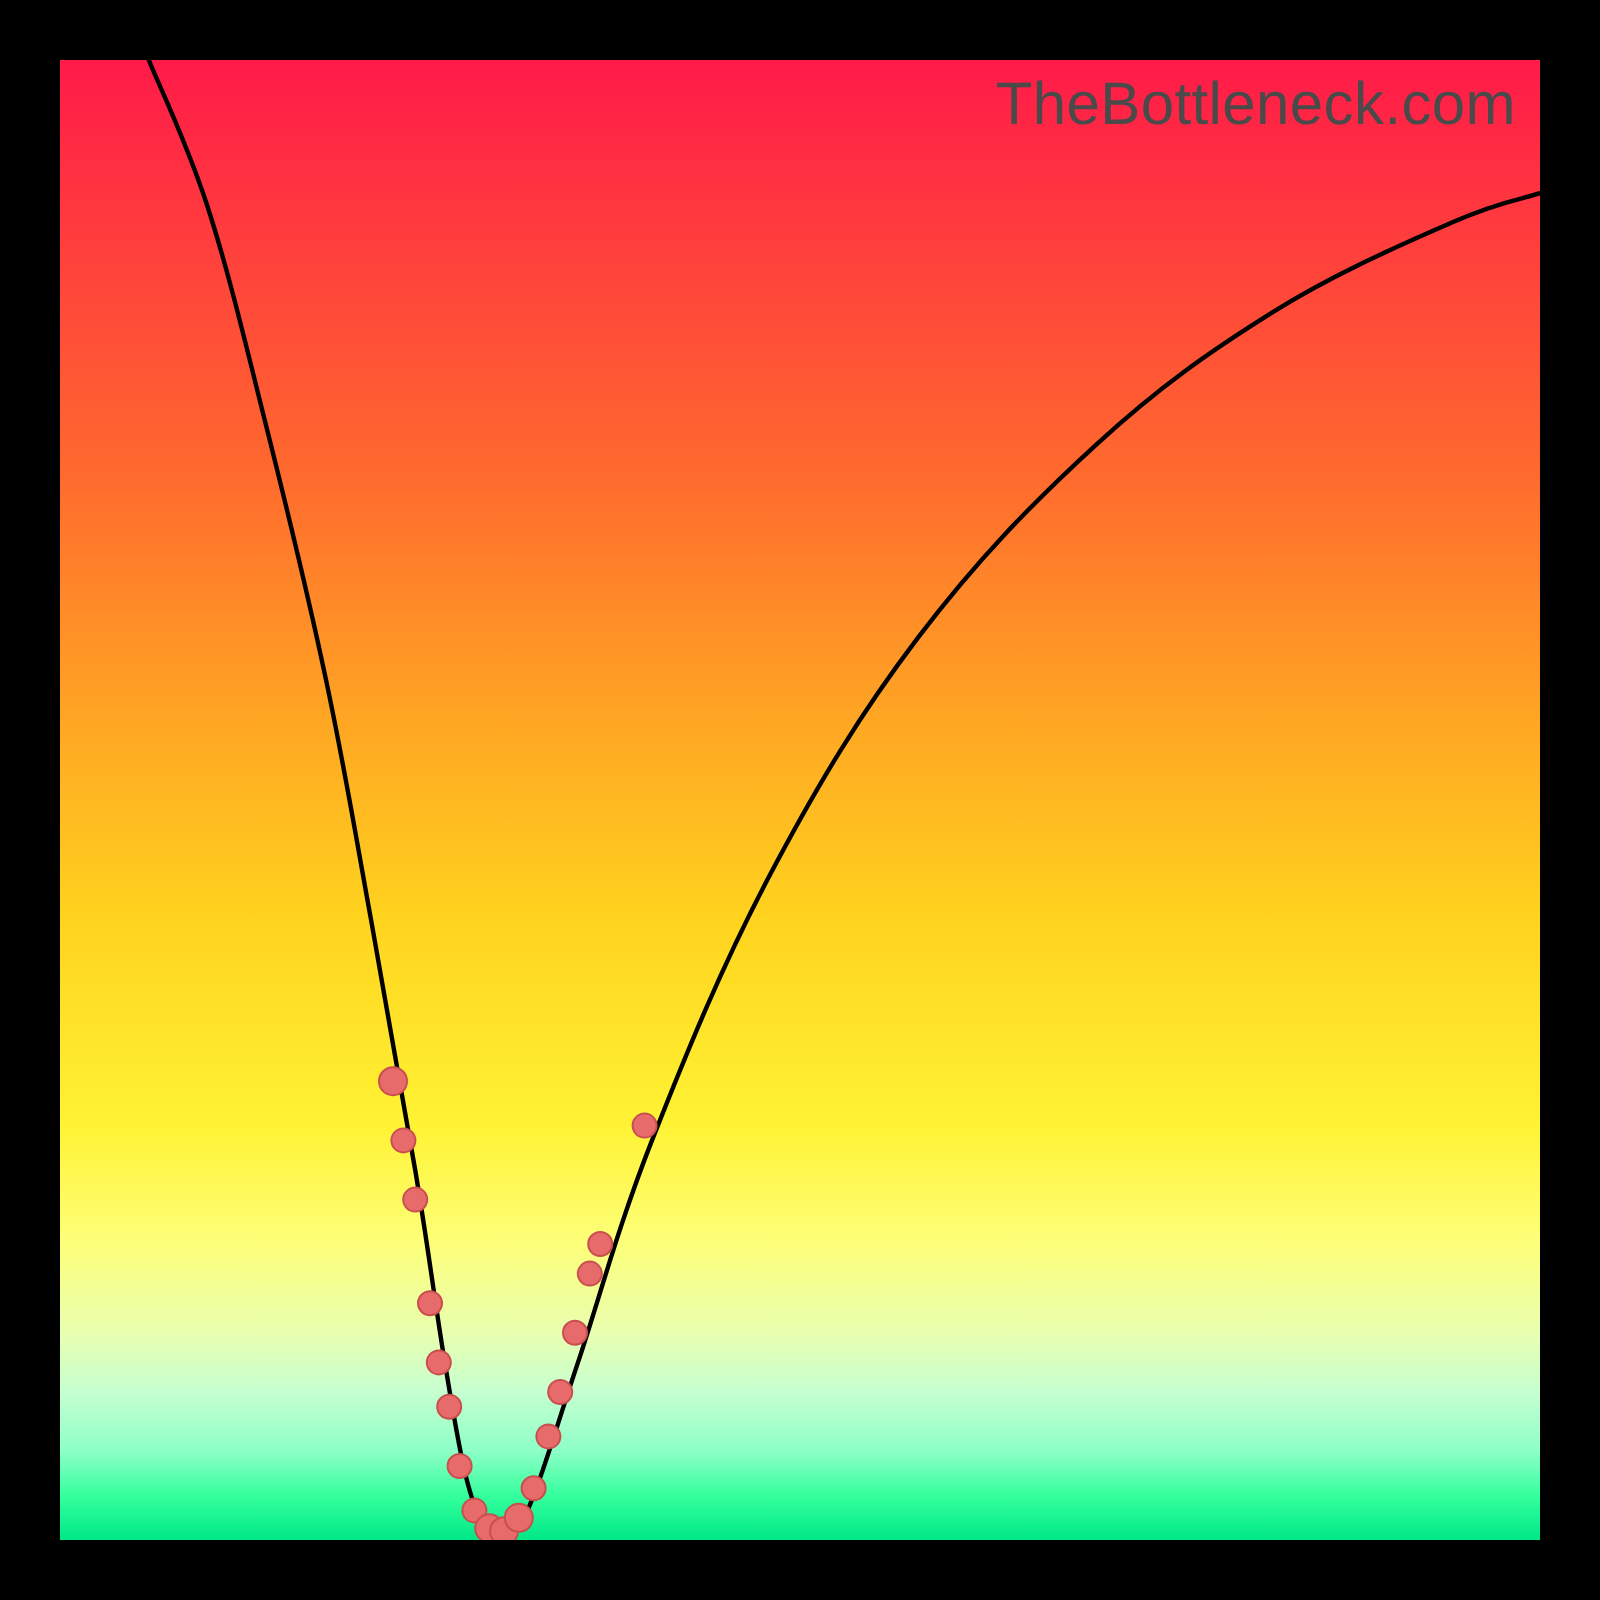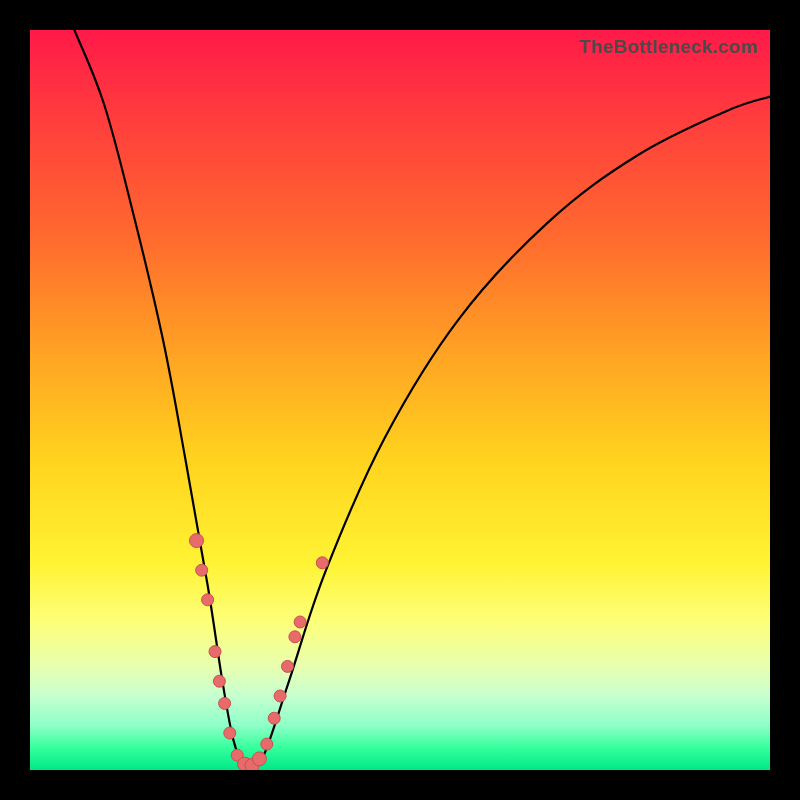--- a/index.html
+++ b/index.html
@@ -37,22 +37,22 @@
       #8dffc7 94%,
       #35ff9d 97%,
       #00e887 100%
     );
   }
   .watermark {
     position: absolute;
     top: 6px;
     right: 12px;
     color: #4a4a4a;
-    font-size: 19px;
-    font-weight: 700;
+    font-size: 30px;
+    font-weight: 400;
     letter-spacing: 0.2px;
     user-select: none;
   }
   svg.curve {
     position: absolute;
     left: 0;
     top: 0;
     width: 740px;
     height: 740px;
   }

